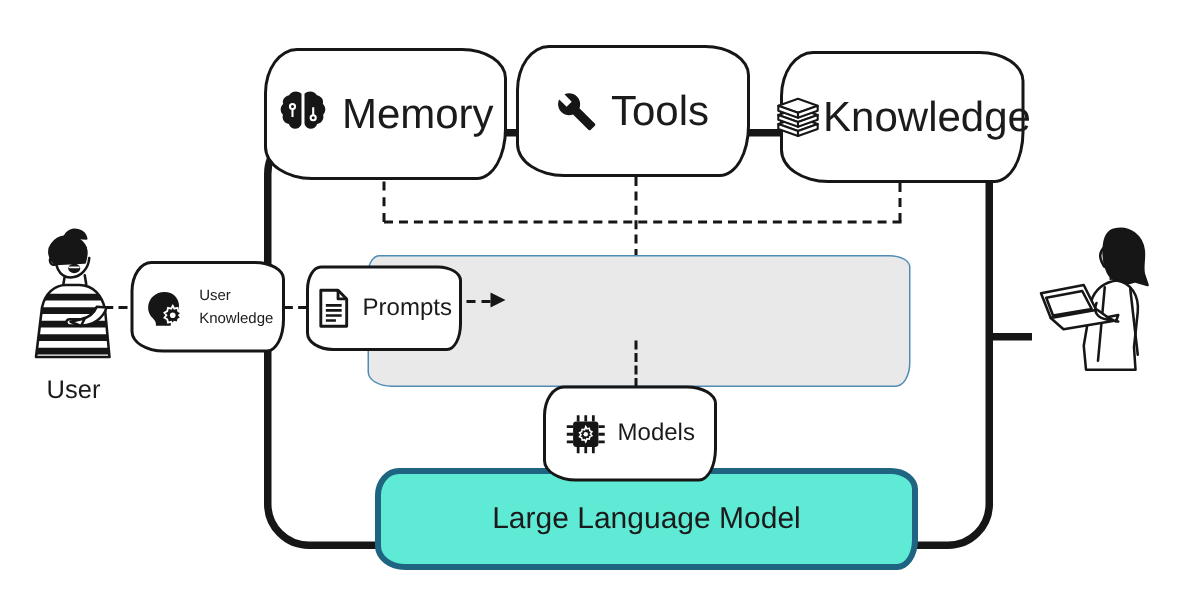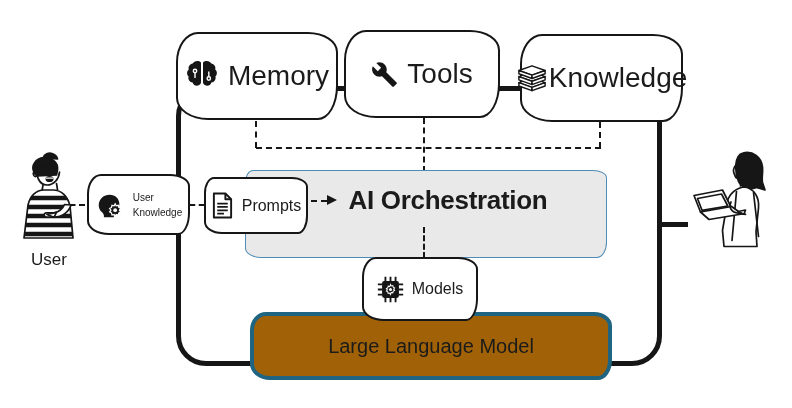--- a/index.html
+++ b/index.html
@@ -20,21 +20,21 @@
   .label-lg{font-size:28px;text-align:right;}
   .label-md{font-size:16px;}
   .label-xs{font-size:10px;line-height:1.5;text-align:left;}
   .icon{display:inline-flex;align-items:center;justify-content:center;flex:0 0 auto;}
   .orch{position:absolute;left:245px;top:170px;width:362px;height:88px;box-sizing:border-box;
         background:var(--orch-fill);border:1.5px solid var(--orch-border);
         border-radius:8px 14px 10px 16px / 12px 8px 16px 10px;z-index:2;}
   .orch-title{position:absolute;left:312px;top:185px;width:272px;text-align:center;
               font-size:26px;font-weight:bold;letter-spacing:-0.3px;z-index:3;}
   .llm{position:absolute;left:250px;top:312px;width:362px;height:68px;box-sizing:border-box;
-       background:#a16207;border:4px solid var(--llm-border);border-radius:16px 18px 14px 20px / 18px 14px 20px 16px;
+       background:#5eead4;border:4px solid var(--llm-border);border-radius:16px 18px 14px 20px / 18px 14px 20px 16px;
        display:flex;align-items:center;justify-content:center;font-size:20px;z-index:3;}
   .figure{position:absolute;z-index:1;}
   .caption{position:absolute;text-align:center;font-size:17px;line-height:1.18;z-index:1;}
   .caption-sm{font-size:16px;line-height:1.22;}
 </style>
 </head>
 <body>
 
 <div class="stage">
 
@@ -46,21 +46,20 @@
   <div class="dash-h" style="left:256px;top:147px;width:345px"></div>
   <div class="dash-v" style="left:423px;top:227px;height:31px;z-index:3"></div>
   <div class="dash-h" style="left:60px;top:204px;width:25px"></div>
   <div class="dash-h" style="left:190px;top:204px;width:14px;z-index:4"></div>
   <div class="dash-h" style="left:311px;top:200px;width:16px;z-index:4"></div>
   <div class="arrowhead" style="left:327px;top:195px"></div>
 
   <div class="stub" style="left:660px;top:222px;width:28px;height:5px"></div>
 
   <div class="orch"></div>
-  <div class="orch-title">AI Orchestration</div>
 
   <div class="node wavy-a" style="left:176px;top:32px;width:162px;height:88px;z-index:3">
     <span class="icon">
       <svg width="34" height="34" viewBox="0 0 34 34">
         <path fill="#161616" d="M16 3.5c-2.6-2.4-6.8-1.7-8.3 1-3 .6-4.8 3.2-3.9 5.9-2.2 1.8-2.2 5.3-.2 7.1-.9 2.9 1.1 5.8 4 6.1.7 2.9 4.2 4.2 6.6 2.5.9-.6 1.8-1.7 1.8-2.9z"></path>
         <path fill="#161616" d="M18 3.5c2.6-2.4 6.8-1.7 8.3 1 3 .6 4.8 3.2 3.9 5.9 2.2 1.8 2.2 5.3.2 7.1.9 2.9-1.1 5.8-4 6.1-.7 2.9-4.2 4.2-6.6 2.5-.9-.6-1.8-1.7-1.8-2.9z"></path>
         <g stroke="#fff" stroke-width="1.4" fill="none">
           <circle cx="10" cy="12" r="1.7"></circle>
             <path d="M10 13.7v5.3"></path>
           <circle cx="23.8" cy="19.5" r="1.7"></circle>

